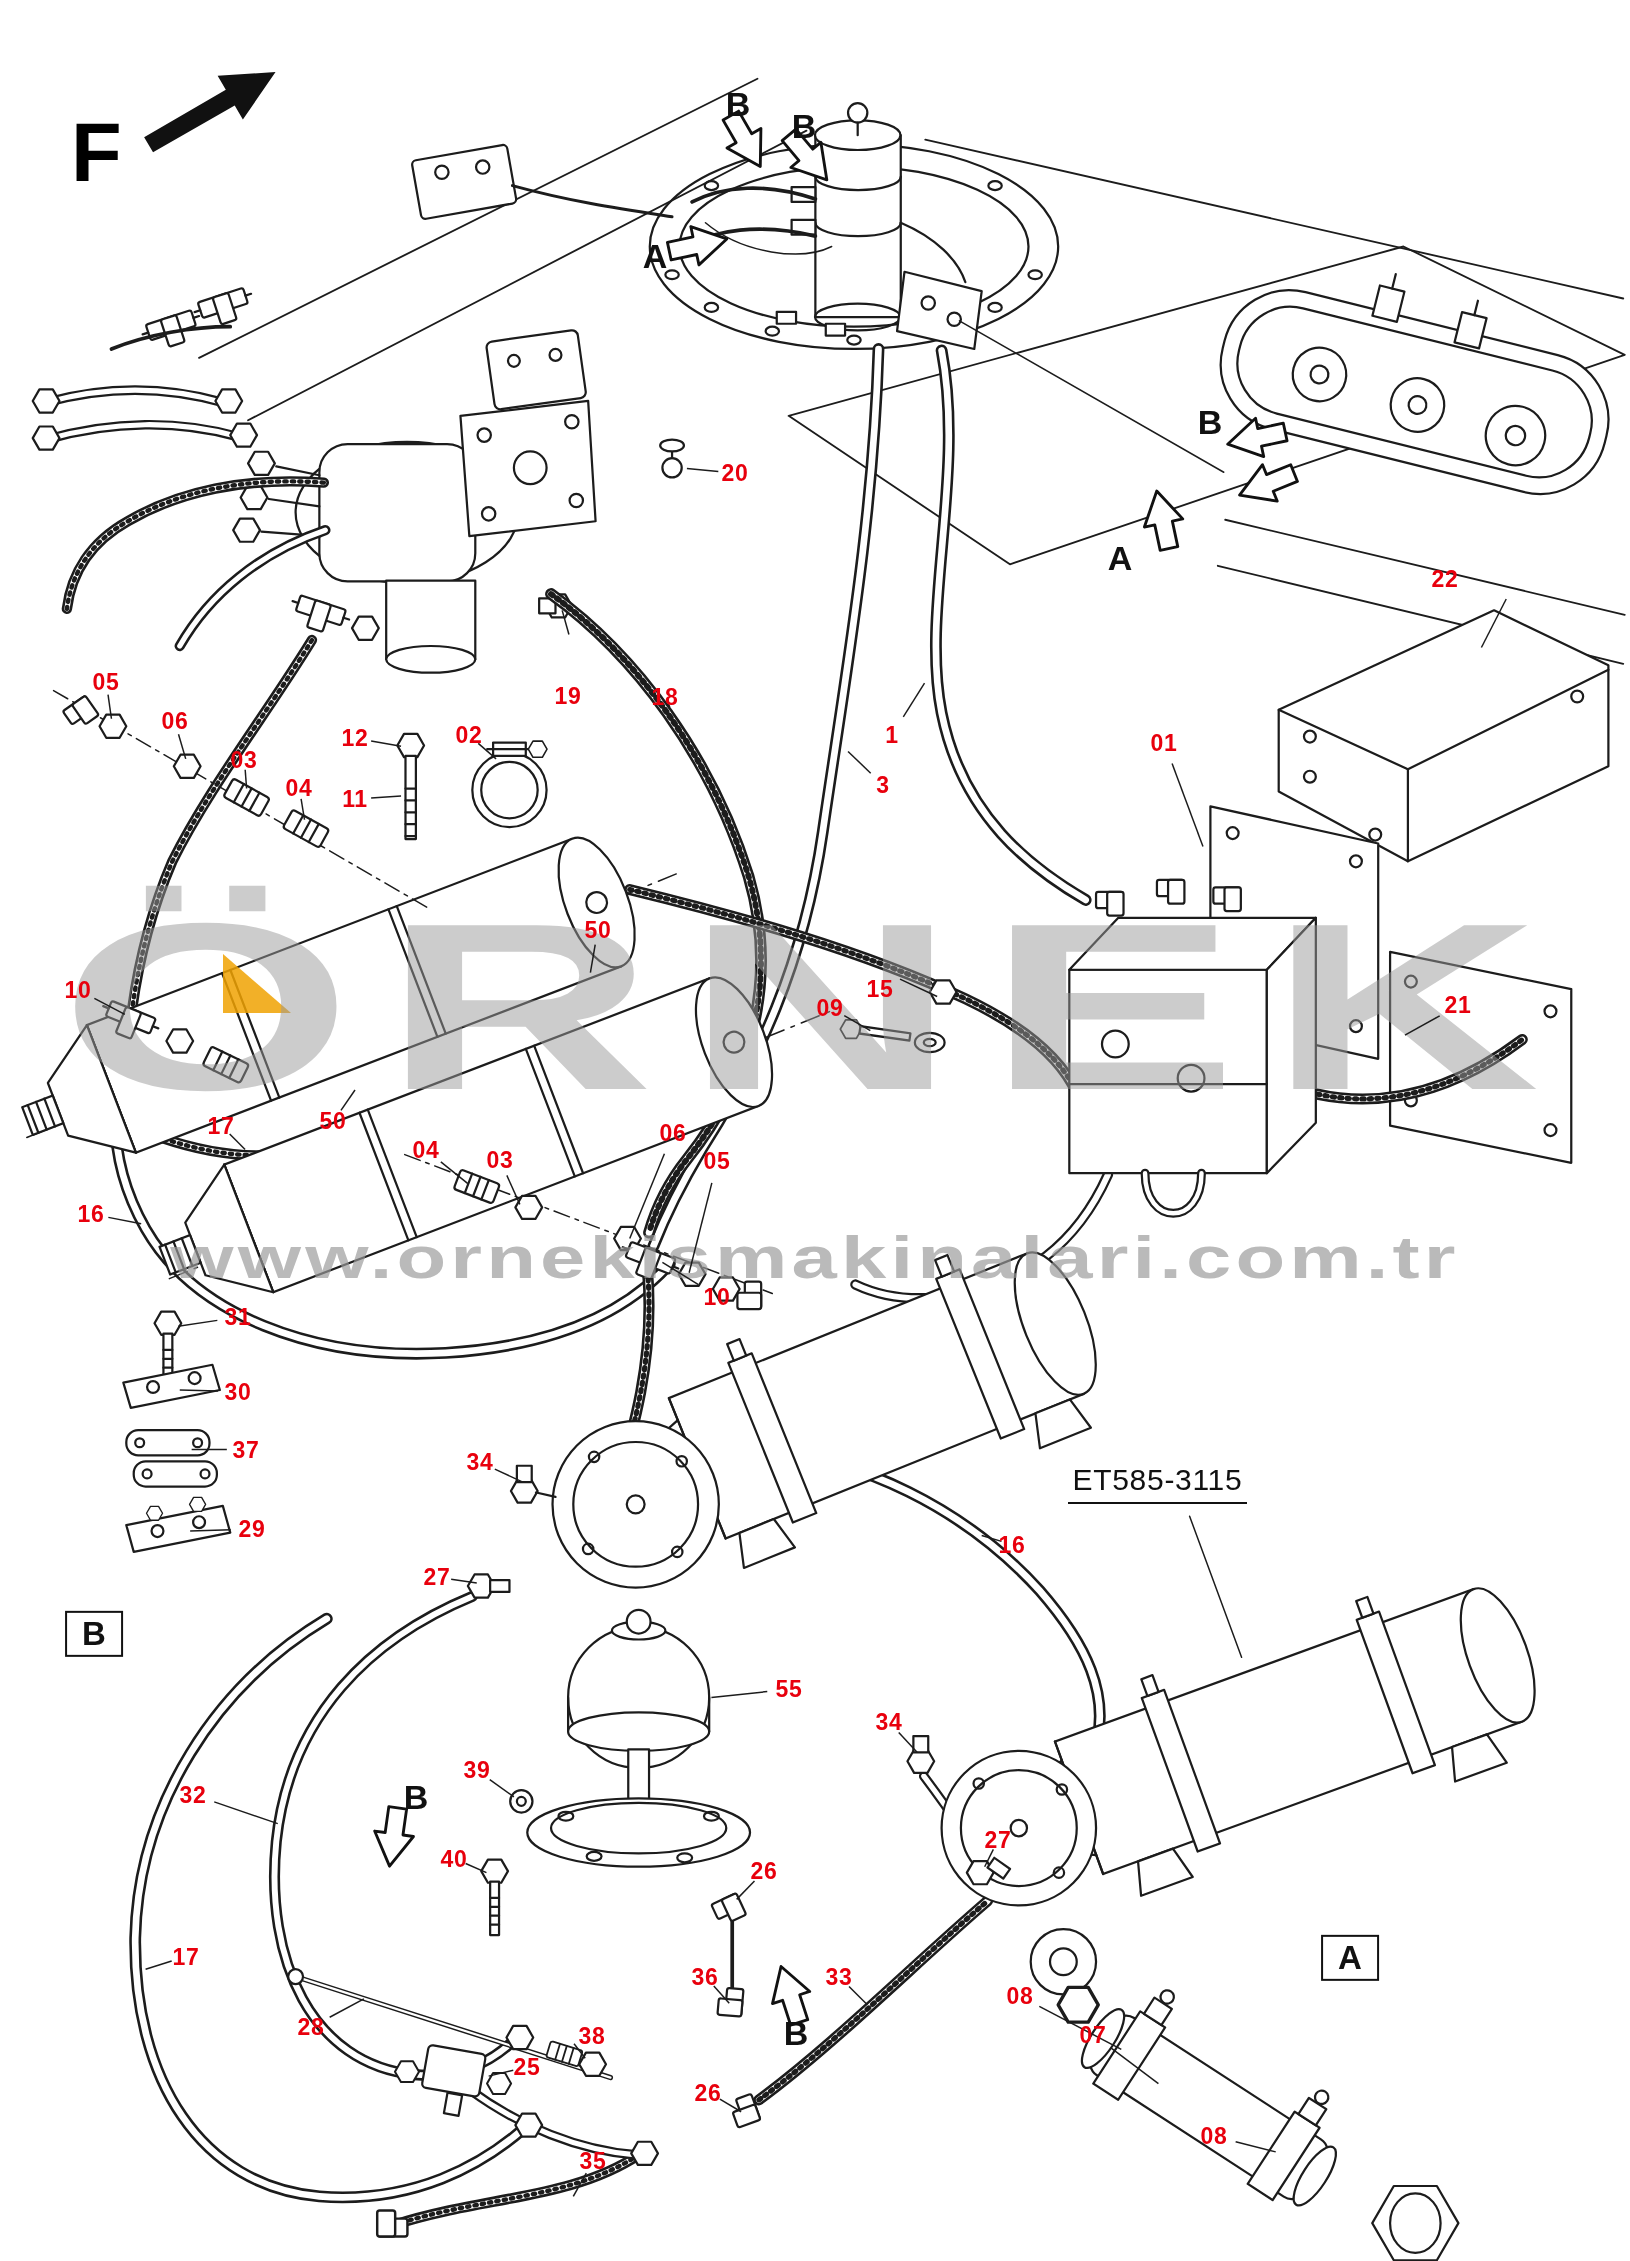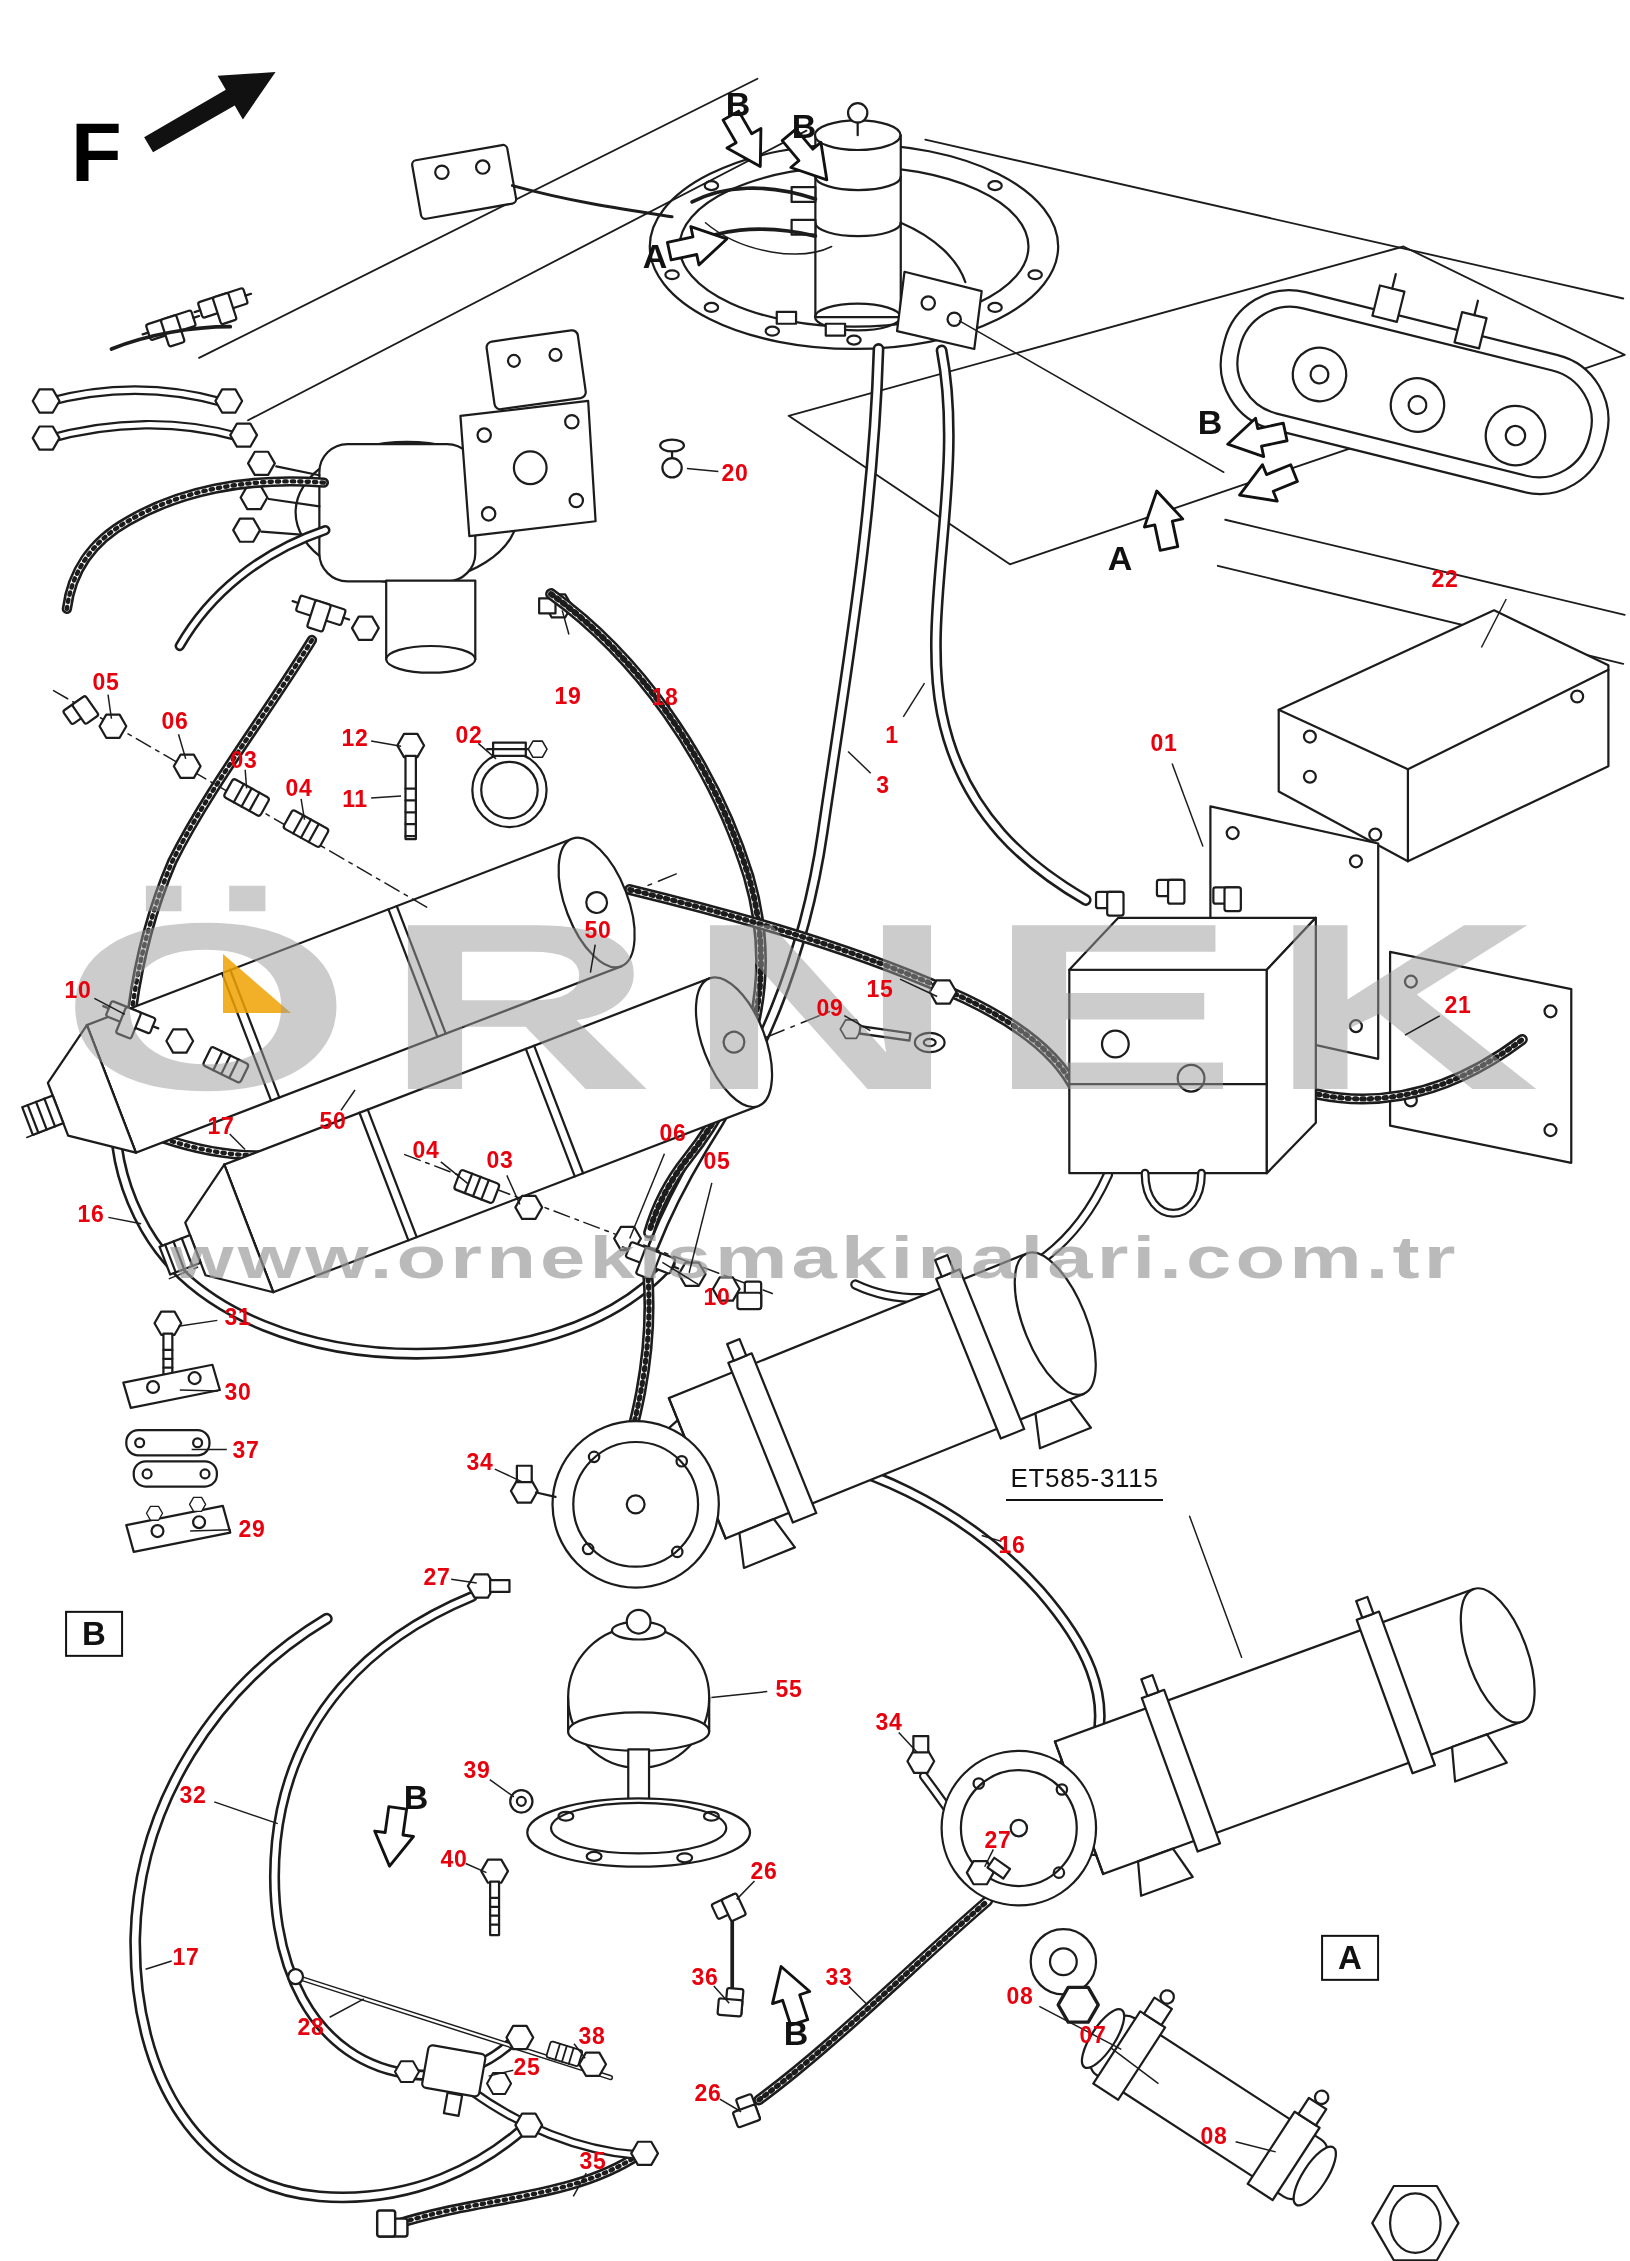--- a/index.html
+++ b/index.html
@@ -10,21 +10,21 @@
   #leader-layer{pointer-events:none}
   #annotation-layer{position:absolute;left:0;top:0;width:100%;height:100%;pointer-events:none}
   .callout{position:absolute;transform:translate(-50%,-50%);color:var(--callout,#e8000d);
            font-size:23px;font-weight:bold;letter-spacing:0.7px;white-space:nowrap}
   .view-letter{position:absolute;transform:translate(-50%,-50%);color:#111;
            font-size:34px;font-weight:bold}
   .view-box{position:absolute;transform:translate(-50%,-50%);color:#111;font-size:33px;
            font-weight:bold;border:2.2px solid #111;background:#fff;padding:3px 15px;line-height:1.1}
   #direction-marker{position:absolute;left:71px;top:111px;font-size:83px;font-weight:bold;
            color:#000;line-height:1}
-  #ref-code{position:absolute;left:1006px;top:1463px;font-size:26px;color:#111;
+  #ref-code{position:absolute;left:1068px;top:1463px;font-size:30px;color:#111;
            border-bottom:2.2px solid #111;padding:0 4.5px 4.5px 4.5px;letter-spacing:0.7px}
   #watermark-brand{position:absolute;left:0;top:888px;width:100%;text-align:center;
            font-size:238px;font-weight:bold;letter-spacing:19.3px;line-height:1;
            color:var(--watermark,#9a9a9a);opacity:.5;transform:scaleX(1.58);transform-origin:center}
   #watermark-url{position:absolute;left:0;top:1224px;width:100%;text-align:center;
            font-size:59px;font-weight:bold;letter-spacing:3px;color:var(--watermark,#9a9a9a);
            opacity:.68;transform:scaleX(1.38);transform-origin:center}
   #watermark-accent{position:absolute;left:223px;top:954px;width:0;height:0;
            border-left:68px solid var(--accent_orange,#f0a202);
            border-top:59px solid transparent;opacity:.85}

